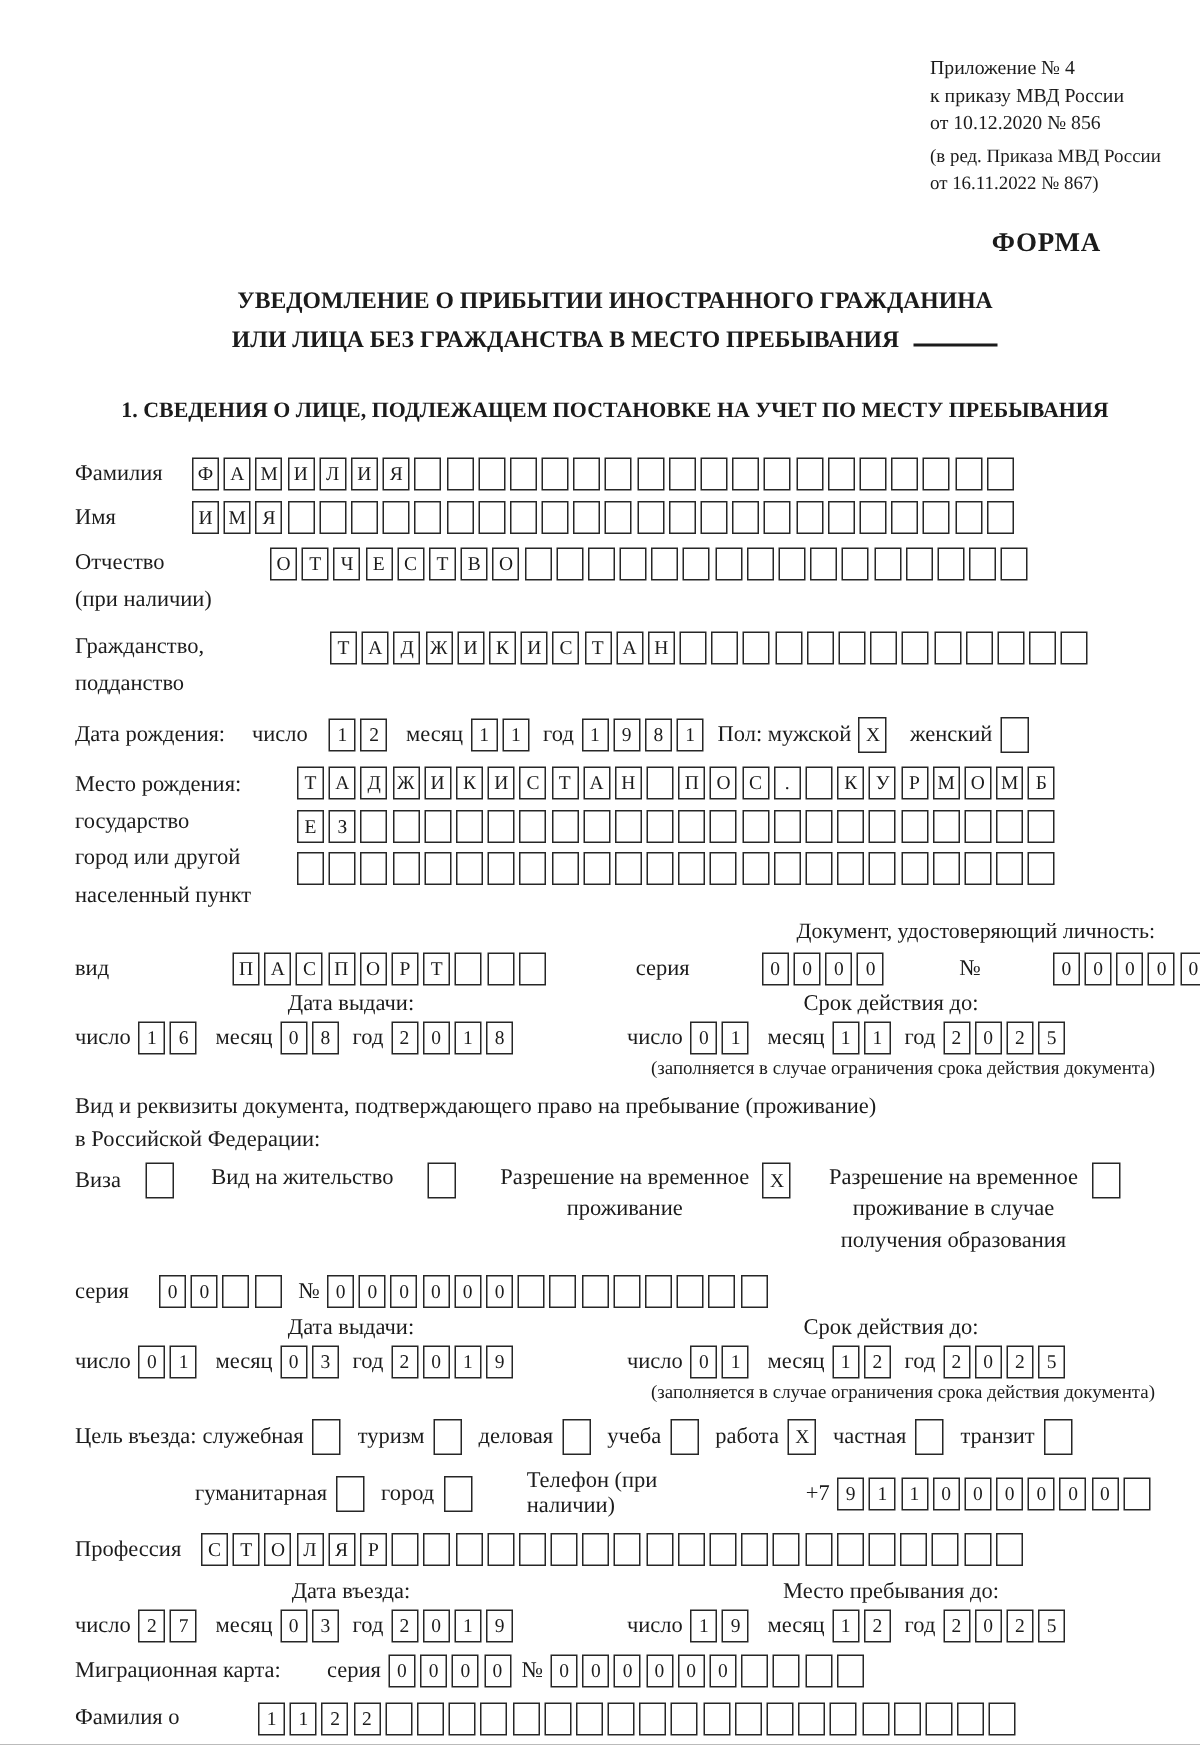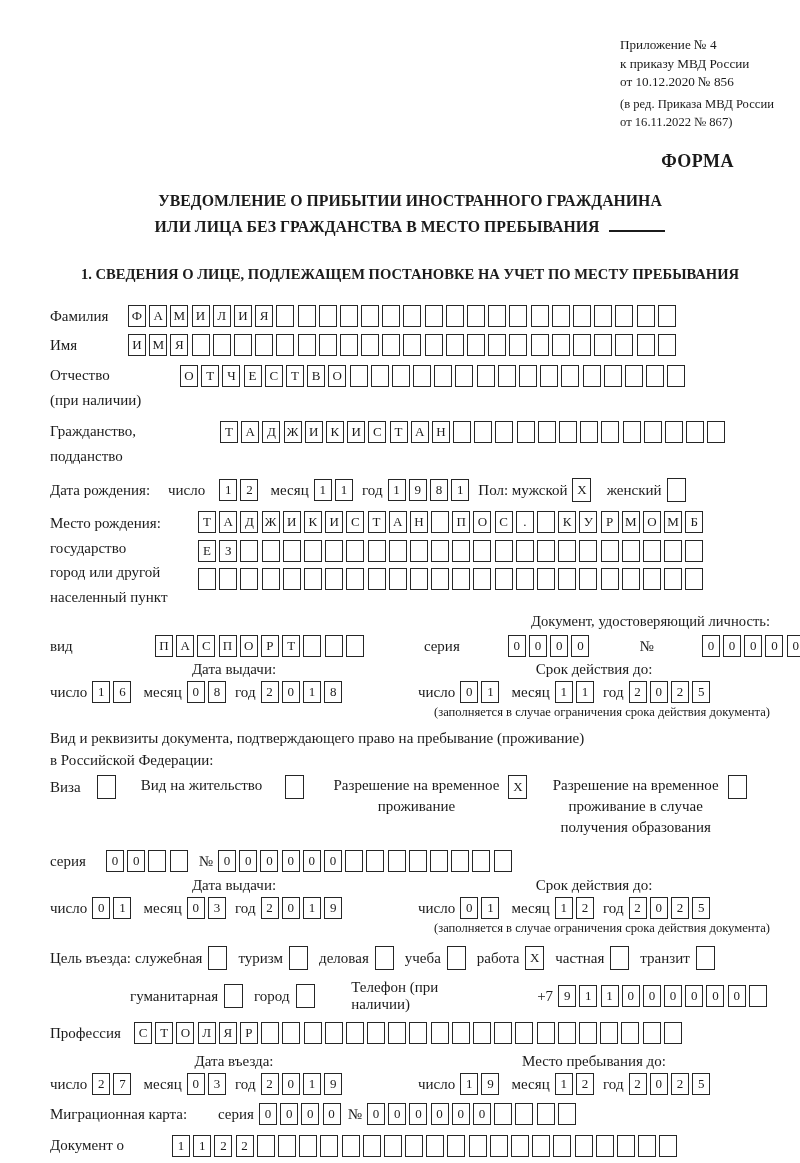--- a/index.html
+++ b/index.html
@@ -699,21 +699,21 @@
         <span class="cell">0</span>
         <span class="cell"></span>
         <span class="cell"></span>
         <span class="cell"></span>
         <span class="cell"></span>
       </span>
   </div>
 
   <div class="split" style="margin-bottom:0;">
     <div class="mlabel" style="width:122px; line-height:24.5px;">
-      <div>Документ о</div>
+      <div>Фамилия о</div>
       <div>законных</div>
 
     </div>
     <div>
       <div class="rows-col" style="margin-top:2px;">
         <span class="boxes">
             <span class="cell">1</span>
             <span class="cell">1</span>
             <span class="cell">2</span>
             <span class="cell">2</span>

